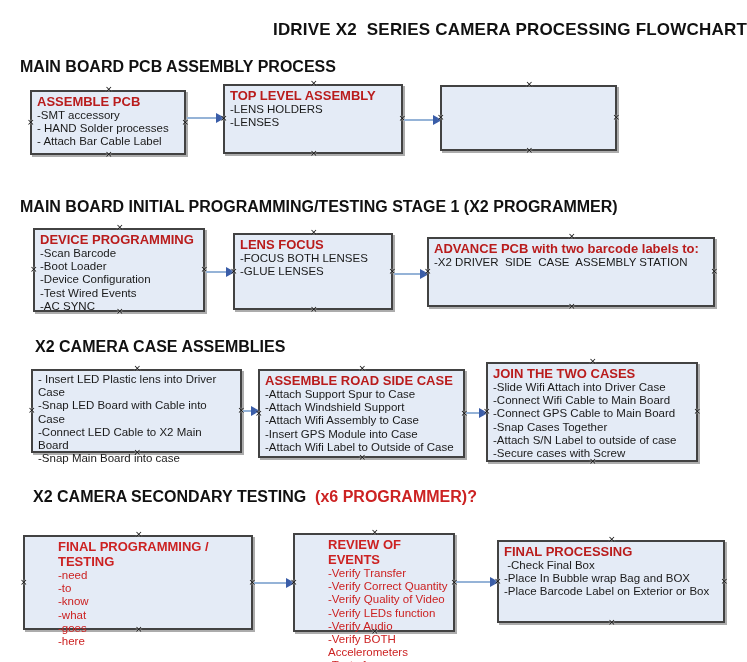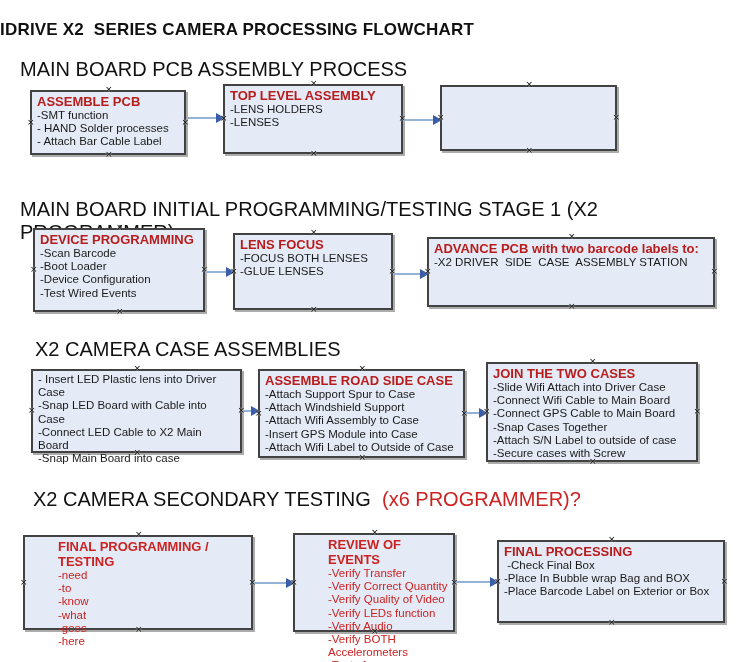--- a/index.html
+++ b/index.html
@@ -1,25 +1,25 @@
 <!DOCTYPE html>
 <html><head>
 <meta charset="utf-8">
 <style>
   html,body{margin:0;padding:0;background:#ffffff;}
   #canvas{
     position:relative;width:747px;height:662px;overflow:hidden;
     font-family:"Liberation Sans",sans-serif;color:#1a1a1a;background:#ffffff;
   }
   .main-title{
-    position:absolute;top:20px;left:0;width:747px;text-align:left;
+    position:absolute;top:20px;left:0;width:747px;text-align:right;
     font-size:17px;font-weight:bold;letter-spacing:.2px;white-space:pre-wrap;color:#111;
   }
   .sec-heading{
-    position:absolute;font-size:20px;font-weight:normal;white-space:pre-wrap;color:#111;
+    position:absolute;font-size:16px;font-weight:bold;white-space:pre-wrap;color:#111;
   }
   .sec-heading .red-part{color:#cc2222;margin-top:32px;}
   .fbox{
     position:absolute;background:#e4ebf6;border:2px solid #424242;
     box-shadow:2px 2px 0 rgba(128,128,128,.65);
     padding:2px 5px 0 5px;box-sizing:border-box;overflow:visible;
   }
   .fbox-title{
     font-size:13px;font-weight:bold;line-height:15px;white-space:pre-wrap;color:#b91c1c;
   }
@@ -46,21 +46,21 @@
 
 <div id="canvas">
 
   <div class="main-title">IDRIVE X2  SERIES CAMERA PROCESSING FLOWCHART</div>
 
   <div class="sec-heading" style="left:20px;top:58px;">MAIN BOARD PCB ASSEMBLY PROCESS</div>
 
   <div class="fbox" style="left:30px;top:90px;width:156px;height:65px;">
     <div class="fbox-title">ASSEMBLE PCB</div>
     <div class="fbox-lines">
-        <div class="fbox-line">-SMT function</div>
+        <div class="fbox-line">-SMT accessory</div>
         <div class="fbox-line">- HAND Solder processes</div>
         <div class="fbox-line">- Attach Bar Cable Label</div>
       </div>
   <span class="handle top">×</span>
       <span class="handle bottom">×</span>
       <span class="handle left">×</span>
       <span class="handle right">×</span>
     </div>
   <div class="arrow" style="left:187px;top:117px;width:36px;">
       <span class="arrow-head"></span>
@@ -89,20 +89,21 @@
 
   <div class="sec-heading" style="left:20px;top:198px;">MAIN BOARD INITIAL PROGRAMMING/TESTING STAGE 1 (X2 PROGRAMMER)</div>
 
   <div class="fbox" style="left:33px;top:228px;width:172px;height:84px;">
     <div class="fbox-title">DEVICE PROGRAMMING</div>
     <div class="fbox-lines">
         <div class="fbox-line">-Scan Barcode</div>
         <div class="fbox-line">-Boot Loader</div>
         <div class="fbox-line">-Device Configuration</div>
         <div class="fbox-line">-Test Wired Events</div>
+        <div class="fbox-line">-AC SYNC</div>
       </div>
   <span class="handle top">×</span>
       <span class="handle bottom">×</span>
       <span class="handle left">×</span>
       <span class="handle right">×</span>
     </div>
   <div class="arrow" style="left:206px;top:271px;width:27px;">
       <span class="arrow-head"></span>
     </div>
   <div class="fbox" style="left:233px;top:233px;width:160px;height:77px;">

